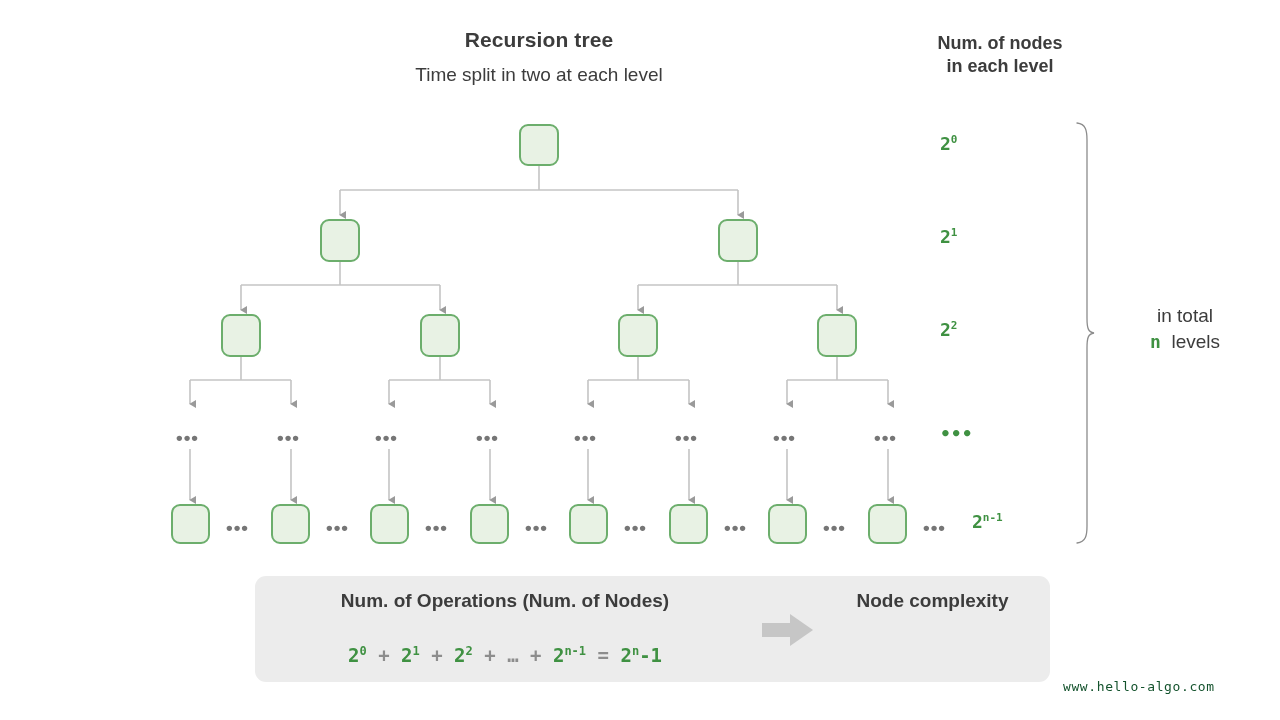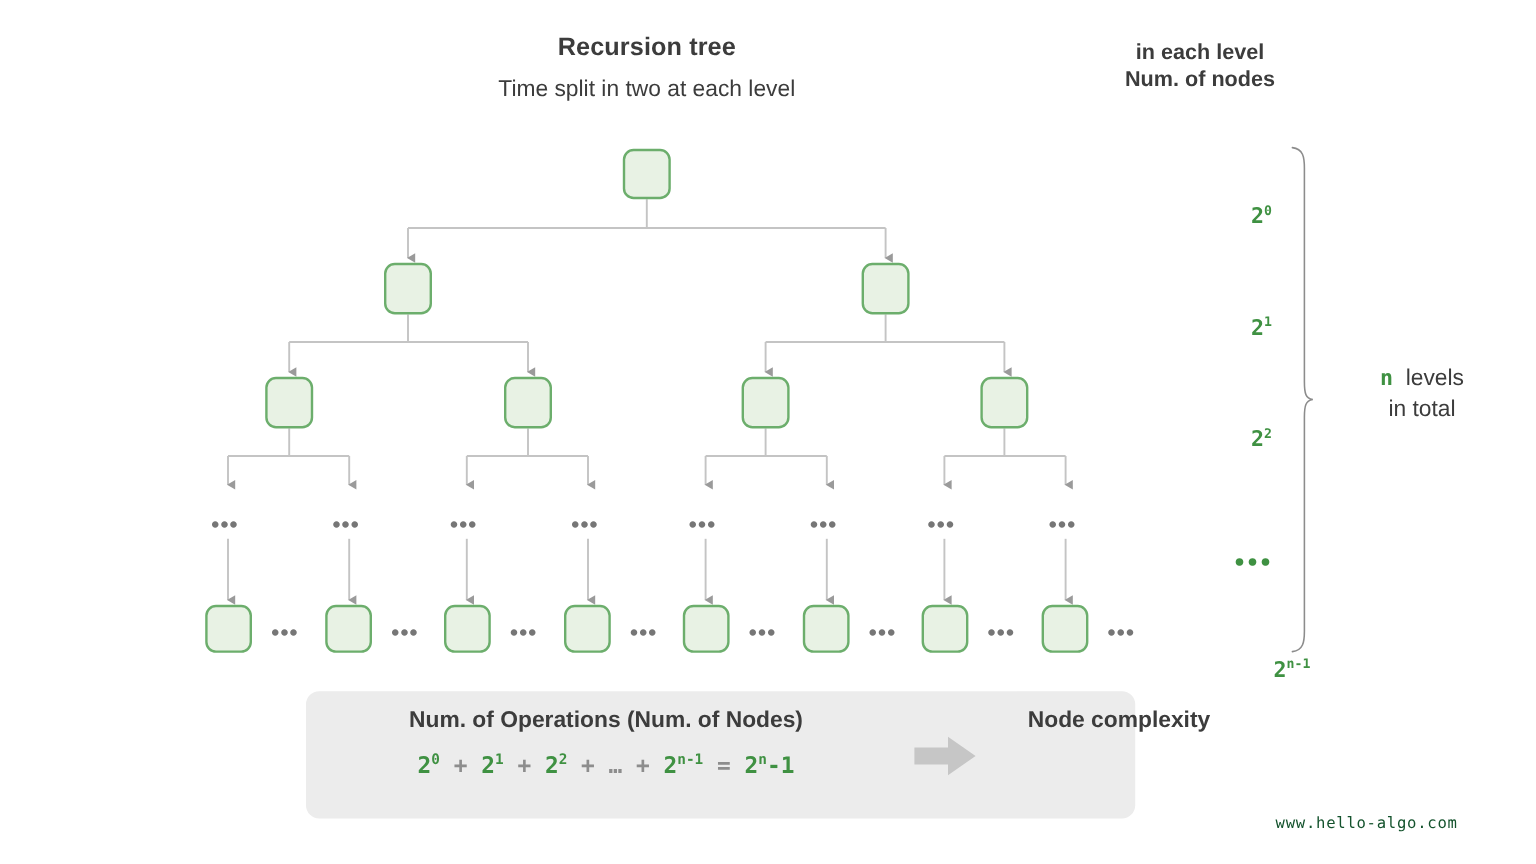--- a/index.html
+++ b/index.html
@@ -42,49 +42,49 @@
   .dots{
     position:absolute;
     font-size:19px;font-weight:bold;color:#767676;
     letter-spacing:1px;line-height:1;
     white-space:nowrap;
   }
   .dots-green{color:#3f9142;}
 
   
   .pow{
-    position:absolute;width:120px;text-align:right;
+    position:absolute;width:120px;text-align:left;
     font-family:"DejaVu Sans Mono","Liberation Mono",monospace;
     font-size:18px;font-weight:bold;color:#3f9142;
-    line-height:1;white-space:nowrap;margin-top:36px;
+    line-height:1;white-space:nowrap;
   }
   .pow sup{font-size:11px;vertical-align:super;}
 
   
   #brace-caption{
     left:1100px;top:303px;width:170px;text-align:center;
     font-size:19px;color:#3c3c3c;line-height:1.35;
   }
   #brace-caption .nvar{
     font-family:"DejaVu Sans Mono","Liberation Mono",monospace;
     font-weight:bold;color:#3f9142;font-size:18px;
   }
 
   
   #summary{
-    left:255px;top:576px;width:691px;height:106px;
+    left:255px;top:576px;width:795px;height:106px;
     background:#ececec;border-radius:11px;
   }
   #sum-left{left:0;top:14px;width:500px;text-align:center;}
   #sum-right{left:560px;top:14px;width:235px;text-align:center;}
   .sum-head{
     font-size:19px;font-weight:bold;color:#3c3c3c;white-space:nowrap;
   }
   .formula{
-    margin-top:14px;
+    margin-top:32px;
     font-family:"DejaVu Sans Mono","Liberation Mono",monospace;
     font-size:19px;font-weight:bold;color:#3f9142;white-space:nowrap;
   }
   .formula .op{color:#8d8d8d;}
   .formula sup{font-size:12px;vertical-align:super;}
   .verdict{
     margin-top:14px;font-size:19px;font-weight:bold;color:#ef1d1d;
     white-space:nowrap;
   }
   .verdict .bigo{
@@ -101,22 +101,22 @@
   }
 </style>
 </head>
 <body>
 
 <div class="stage">
 
   <div class="abs" id="title">Recursion tree</div>
   <div class="abs" id="subtitle">Time split in two at each level</div>
   <div class="abs" id="col-header">
+    <div>Num. of nodes</div>
     <div>in each level</div>
-    <div>Num. of nodes</div>
   </div>
 
   <svg id="wires" viewBox="0 0 1280 720" xmlns="http://www.w3.org/2000/svg">
     <defs>
       <marker id="ah" markerWidth="9" markerHeight="9" refX="4.5" refY="7.4" orient="auto" markerUnits="userSpaceOnUse">
         <path d="M0.6 1.4 L8.4 1.4 L4.5 8.2 Z" fill="#9a9a9a"></path>
       </marker>
     </defs>
     <g stroke="#c4c4c4" stroke-width="1.6" fill="none">
 
@@ -223,22 +223,22 @@
     <span>2</span><sup>2</sup>
   </div>
   <div class="pow dots-green" style="left:940px;top:425px;">
     <span>•••</span>
   </div>
   <div class="pow" style="left:972px;top:512px;">
     <span>2</span><sup>n-1</sup>
   </div>
 
   <div class="abs" id="brace-caption">
+    <div>in total</div>
     <div><span class="nvar">n</span>&nbsp; <span>levels</span></div>
-    <div>in total</div>
   </div>
 
   <div class="abs" id="summary">
 
     <div class="abs" id="sum-left">
       <div class="sum-head">Num. of Operations (Num. of Nodes)</div>
       <div class="formula">
         <span>2</span><sup>0</sup>
         <span class="op">+</span>
         <span>2</span><sup>1</sup>

